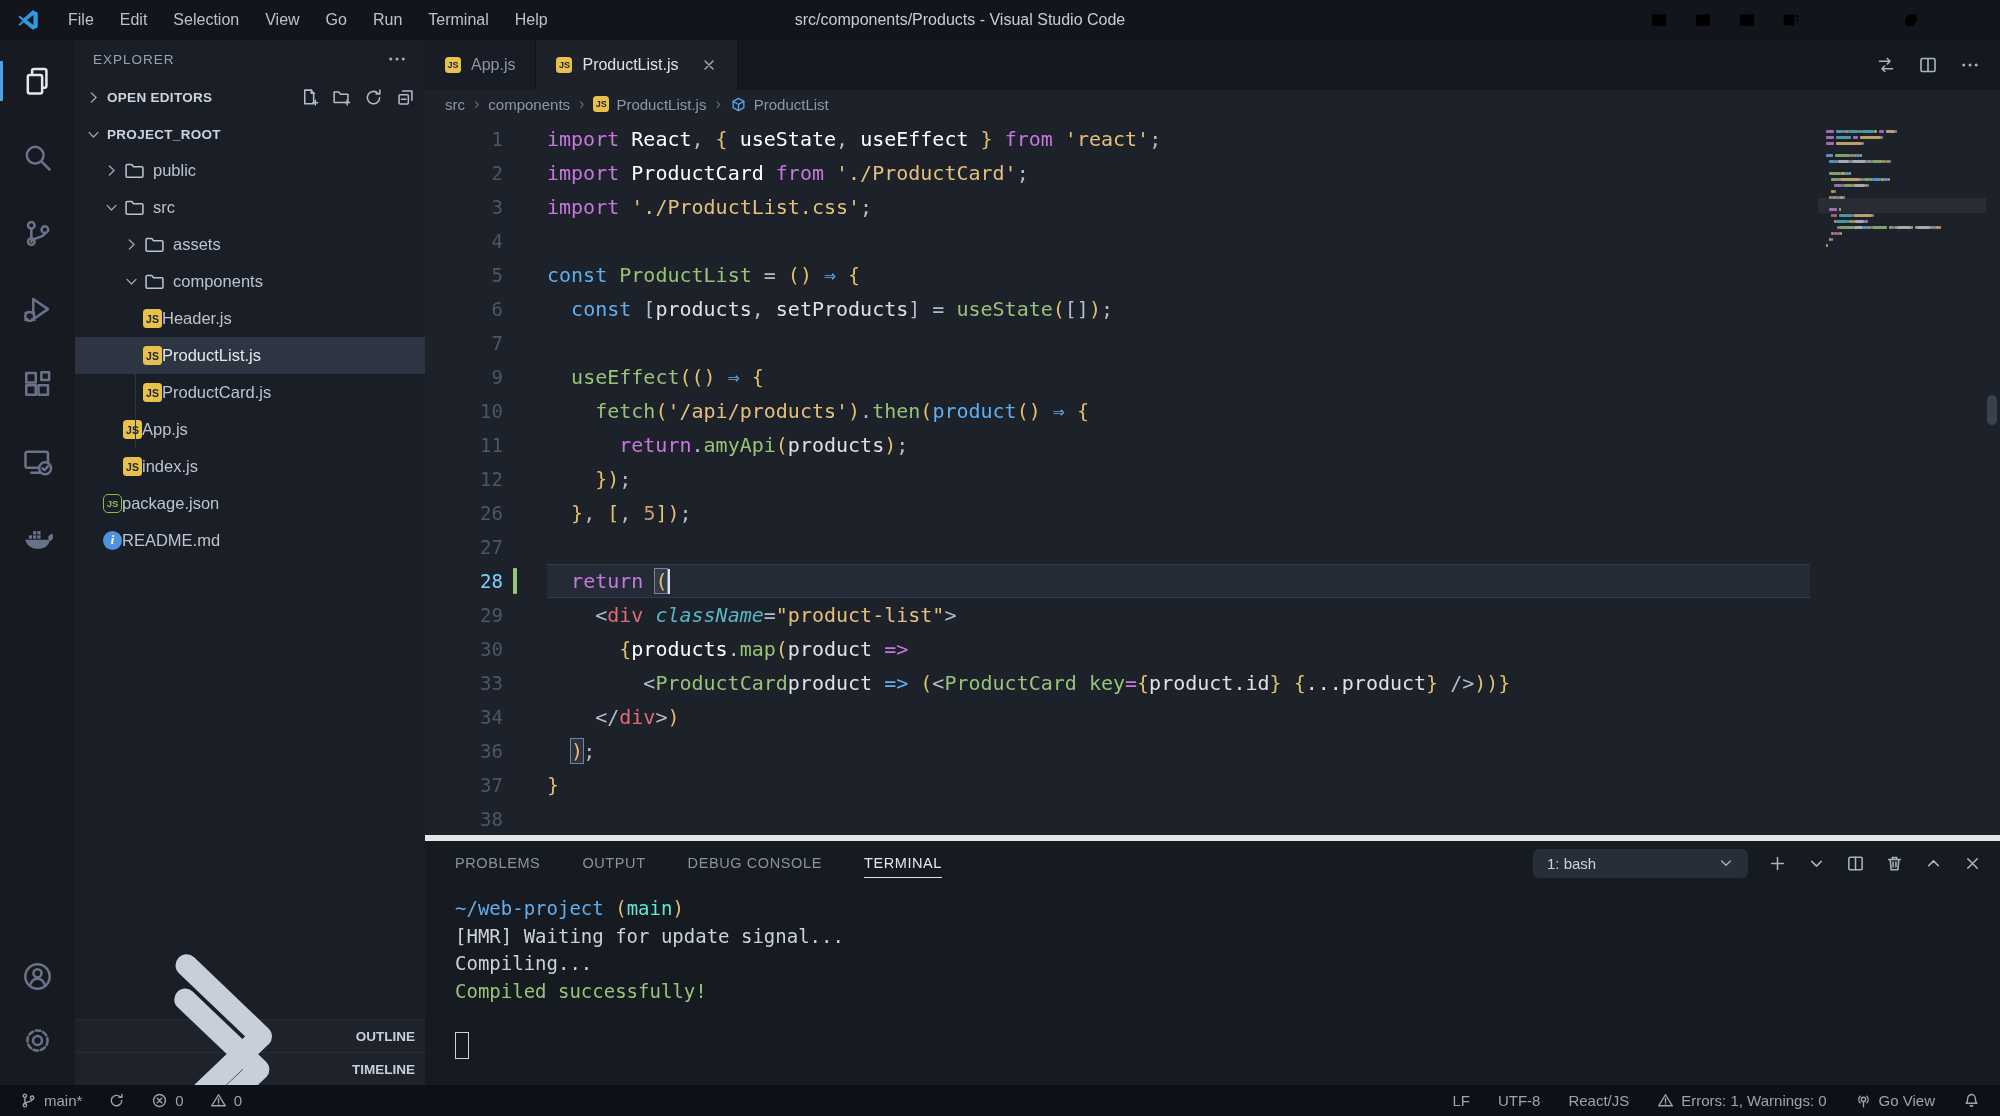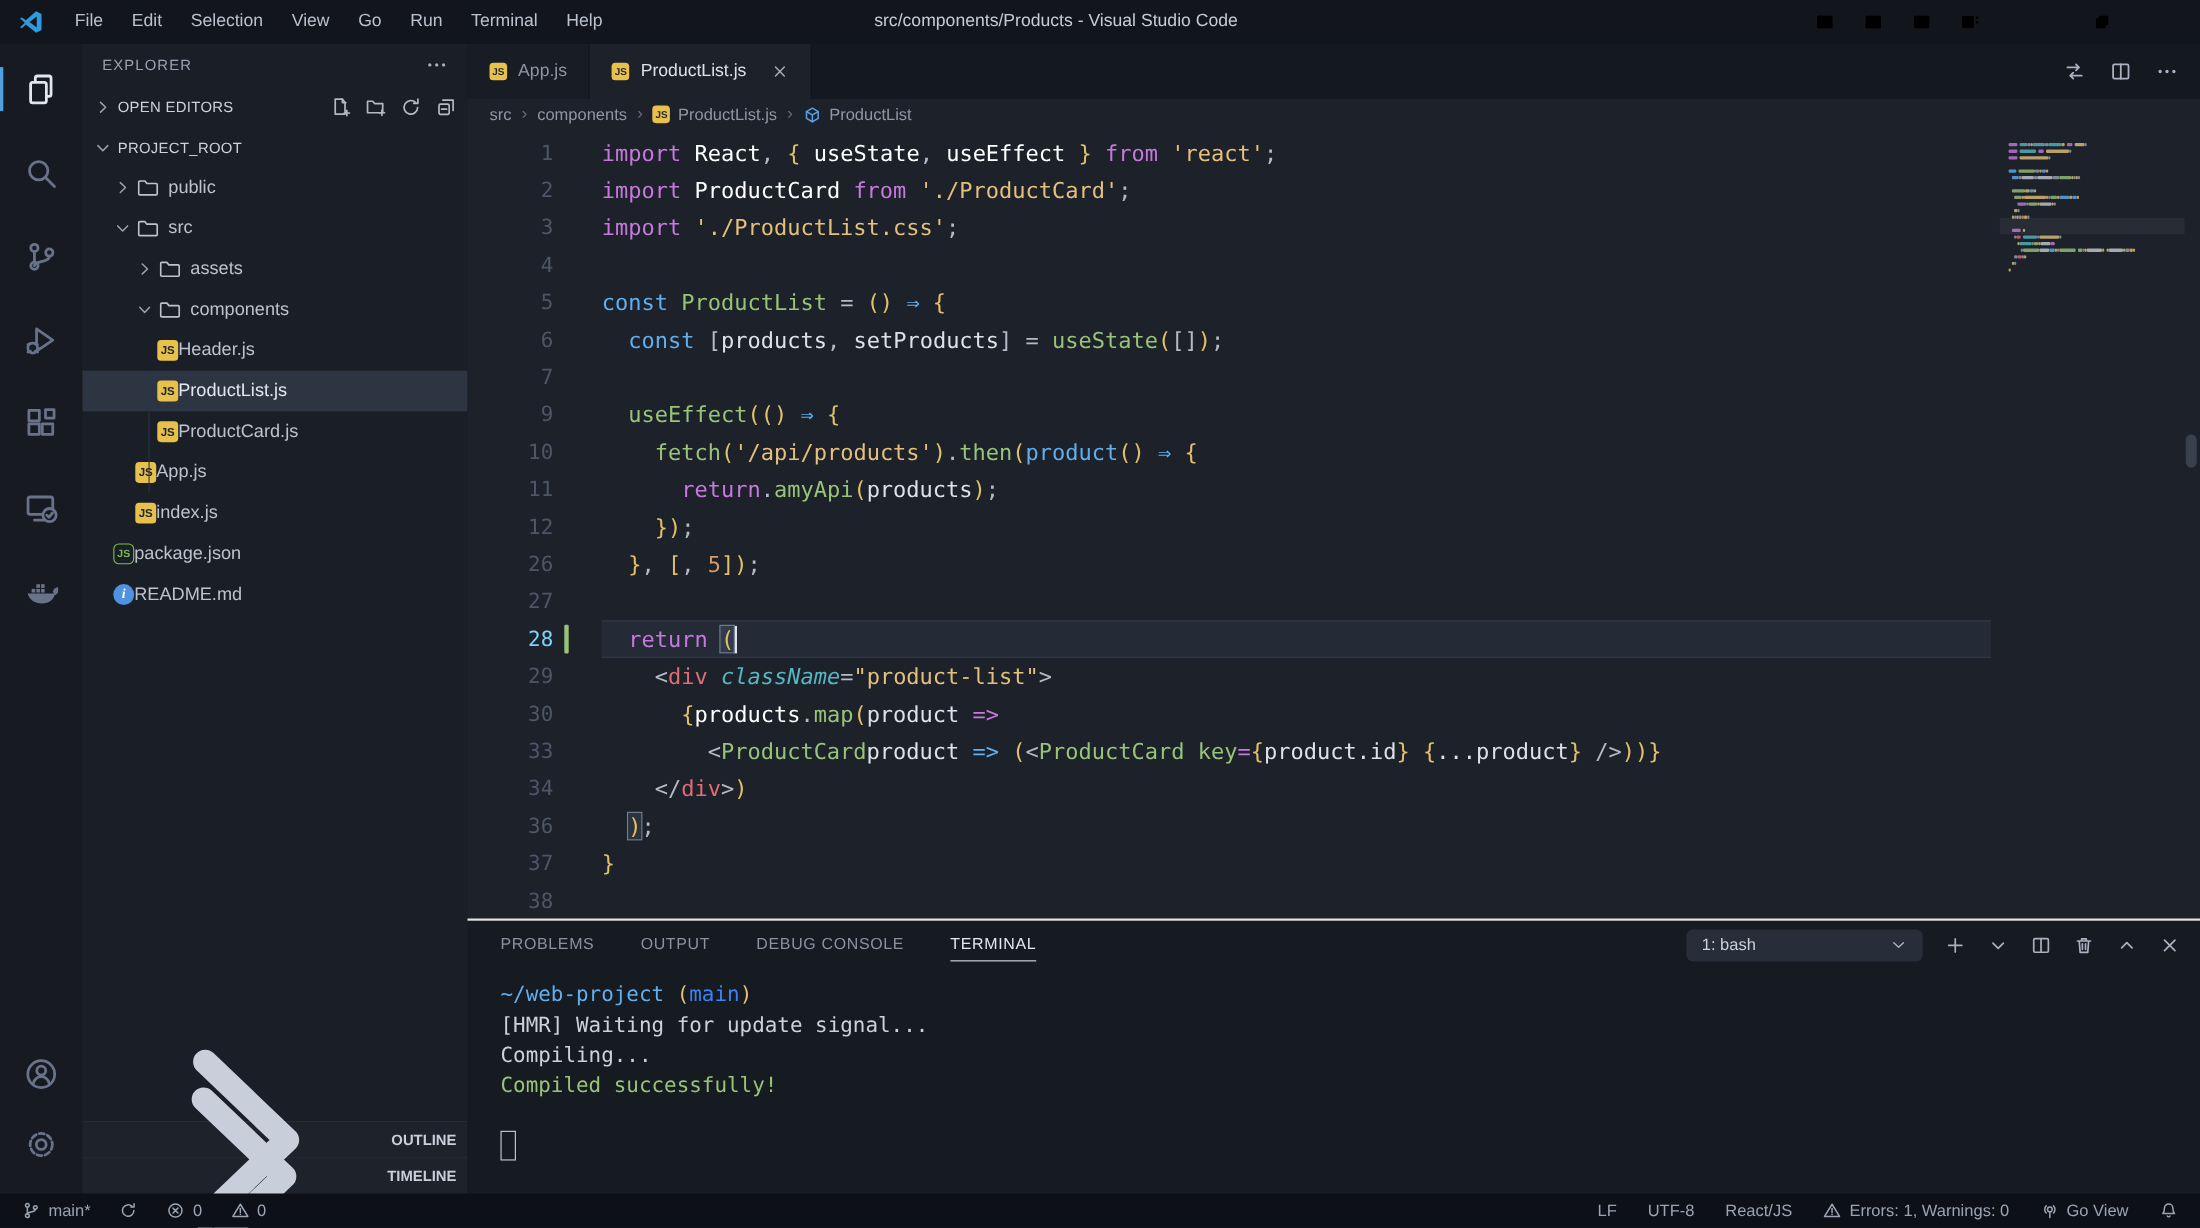--- a/index.html
+++ b/index.html
@@ -32,21 +32,21 @@
     color:#68738a;position:relative;flex:none}
   .act svg{width:31px;height:31px}
   .act.active{color:#e2e7ef}
   .act.active::before{content:"";position:absolute;left:0;top:3px;bottom:3px;width:3px;background:#4da1e0}
   .act.first-bottom{margin-top:auto}
   
   .sidebar{position:absolute;left:75px;top:40px;width:350px;height:1045px;background:#1a1e26;color:#b9c0cc}
   .sb-header{height:38px;display:flex;align-items:center;padding:0 18px;font-size:13.5px;
     letter-spacing:1px;color:#9aa2b2}
   .sb-header .more{margin-left:auto;width:20px;height:20px;color:#a8b0bd}
-  .sb-row{height:38px;display:flex;align-items:center;padding:0 10px;font-weight:normal;font-size:13.5px;
+  .sb-row{height:38px;display:flex;align-items:center;padding:0 10px;font-weight:bold;font-size:13.5px;
     color:#ccd3de;letter-spacing:.3px}
   .sb-row .chev,.titem .chev{width:17px;height:17px;margin-right:5px;color:#9aa2b2;flex:none}
   .chev svg{width:100%;height:100%}
   .chev.down svg{transform:rotate(90deg)}
   .oe-actions{margin-left:auto;display:flex;gap:13px;color:#b3bac6}
   .oe-actions .ic{width:19px;height:19px}
   .titem{height:37px;display:flex;align-items:center;font-size:16.5px;color:#bcc3cf;position:relative}
   .titem.selected{background:#2e3542;color:#e3e8ef}
   .fileicon{width:19px;height:19px;margin-right:9px;flex:none}
   .jsbadge{width:19px;height:19px;border-radius:3.5px;background:#e8c14d;color:#23272e;font-size:10.5px;
@@ -89,33 +89,33 @@
   .y{color:#e2c068}.n{color:#d19a66}.t{color:#e06c75}.p{color:#b4bbc8}.w{color:#dde1e8}
   .ci{color:#56b6c2;font-style:italic}
   .ym{color:#e2c068;outline:1px solid #77839a;background:rgba(119,131,154,.18)}
   .cursor{display:inline-block;width:2px;height:25px;background:#dfe4ec;margin-left:1px}
   .minimap{position:absolute;top:10px;right:22px;width:152px}
   .mrow{height:6px;display:flex}
   .mseg{height:2.5px;margin-top:2px;border-radius:1px;flex:none}
   .mband{position:absolute;left:-8px;right:-8px;top:70px;height:15px;background:rgba(255,255,255,.055)}
   .vscroll{position:absolute;right:3px;top:277px;width:10px;height:30px;background:#39414e;border-radius:5px}
   
-  .panel{height:250px;border-top:2px solid #e5e5e5;background:#161a21;position:relative}
+  .panel{height:250px;border-top:6px solid #e5e5e5;background:#161a21;position:relative}
   .panel-head{height:44px;display:flex;align-items:center;padding:0 18px 0 30px}
   .ptab{margin-right:42px;font-size:14.5px;letter-spacing:.6px;color:#8a92a2;height:44px;
     display:flex;align-items:center;position:relative}
   .ptab.active{color:#e3e8ef}
   .ptab.active::after{content:"";position:absolute;left:0;right:0;bottom:7px;height:1.5px;background:#dbe0e8}
   .pright{margin-left:auto;display:flex;align-items:center;gap:20px;color:#aab2c0}
   .pright .ic{width:19px;height:19px}
   .shell-select{display:flex;align-items:center;background:#272e39;border-radius:6px;
     padding:6px 14px;font-size:15px;color:#ccd2dc;width:215px}
   .shell-select .chevd{margin-left:auto;width:16px;height:16px;color:#aab2c0}
   .term{padding:10px 0 0 30px;font-family:"DejaVu Sans Mono",monospace;font-size:19px;line-height:27.5px}
-  .tb{color:#61afef}.ty{color:#e5c07b}.tr{color:#3b82f6}.tp{color:#ccd2da}.tg{color:#98c379}
+  .tb{color:#61afef}.ty{color:#e5c07b}.tr{color:#5eead4}.tp{color:#ccd2da}.tg{color:#98c379}
   .typ{color:#d19a66;font-weight:bold}
   .tcursor{display:block;width:14px;height:27px;border:1.5px solid #ccd2da;margin-top:27px}
   
   .statusbar{position:absolute;left:0;top:1085px;width:2000px;height:31px;background:#0d1016;
     color:#9ba4b4;display:flex;align-items:center;font-size:15px;padding:0 20px;gap:26px}
   .sitem{display:flex;align-items:center;gap:7px;white-space:nowrap}
   .sitem .ic{width:17px;height:17px}
   .sright{margin-left:auto;display:flex;gap:28px;align-items:center}
 </style>
 </head>

